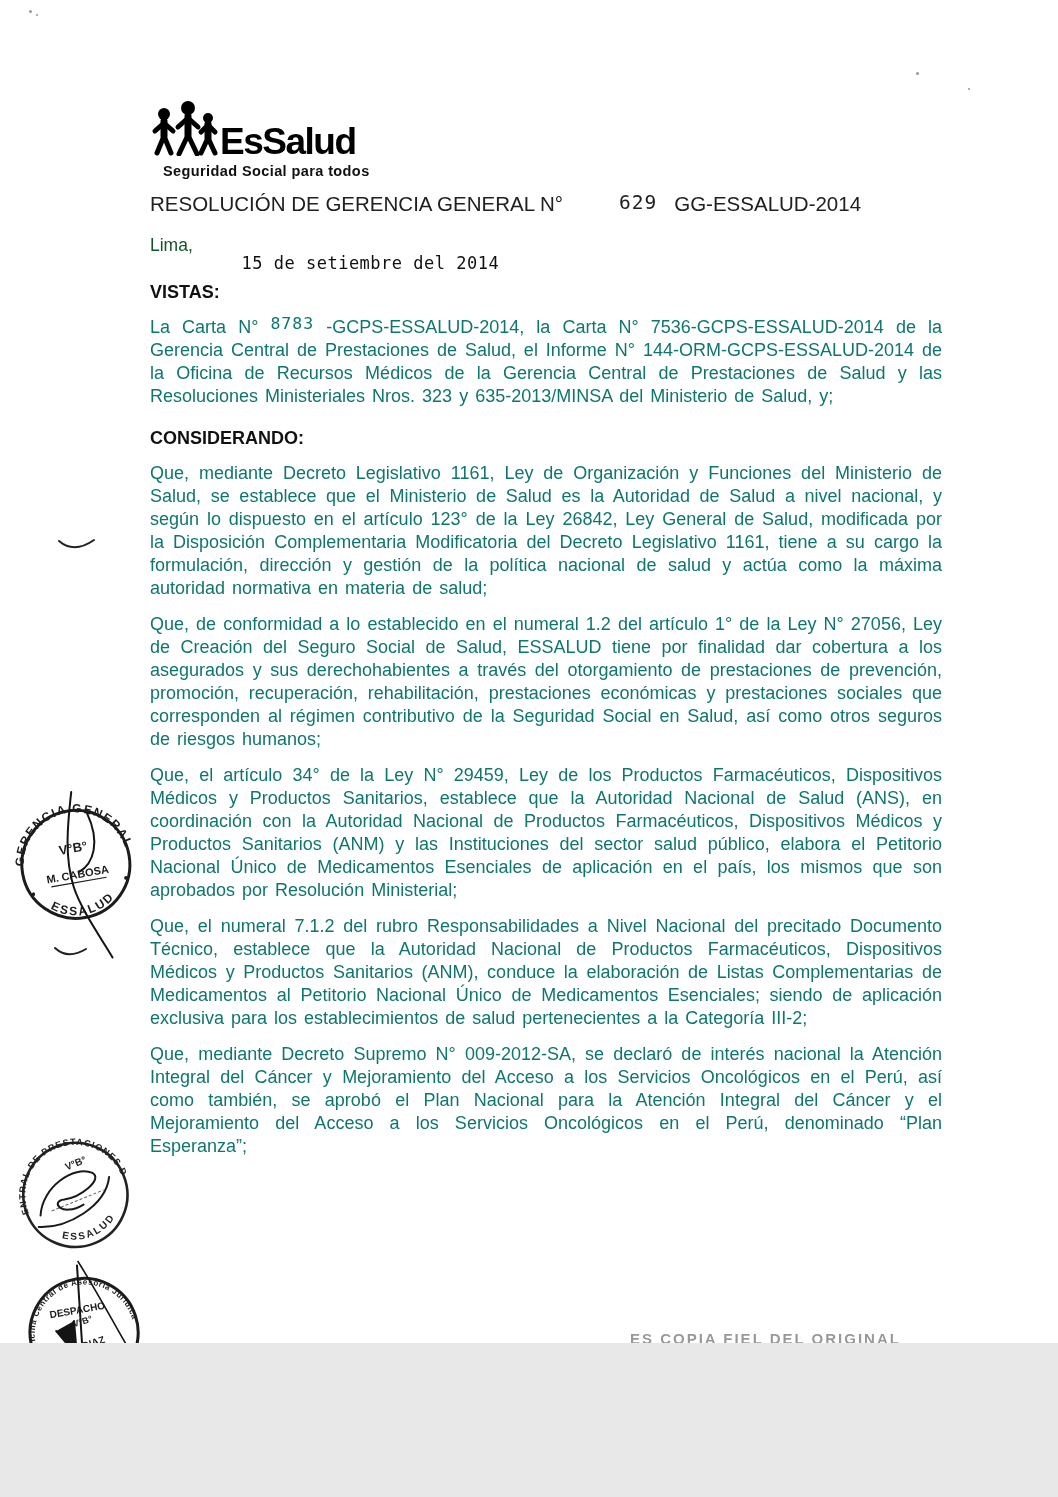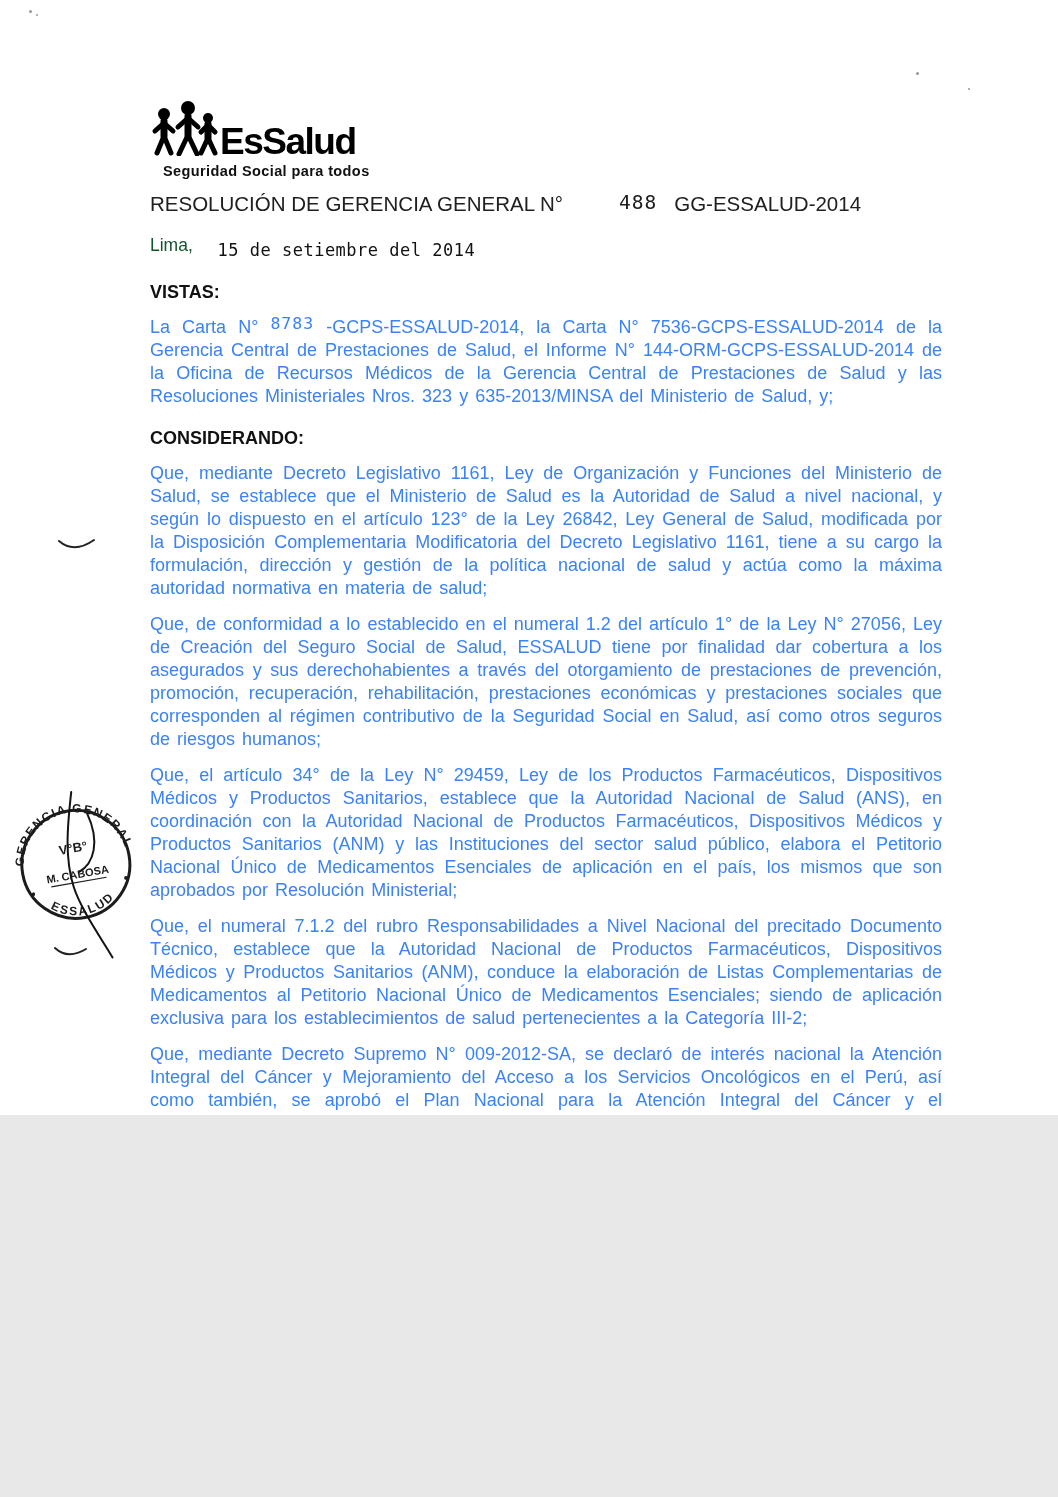--- a/index.html
+++ b/index.html
@@ -1,17 +1,17 @@
 <!DOCTYPE html>
 <html><head>
 <meta charset="utf-8">
 <style>
   html,body{margin:0;padding:0;background:#e8e8e8;}
   #page{
-    position:relative; width:1058px; height:1115px; margin:0 auto;
+    position:relative; width:1058px; height:1343px; margin:0 auto;
     background:#ffffff; overflow:hidden;
     font-family:"Liberation Sans", sans-serif; color:#1b1b1b;
   }
   
   #logo{position:absolute; left:148px; top:98px; width:260px;}
   #logo .brandrow{display:flex; align-items:flex-end;}
   #logo .people{flex:0 0 auto; margin-right:-6px;}
   #logo .brand{
     font-weight:900; font-size:37px; letter-spacing:-1.5px; color:#000;
     line-height:1;
@@ -19,28 +19,28 @@
   #logo .tagline{font-size:14.5px; font-weight:600; letter-spacing:.4px; color:#111; margin-top:3px; margin-left:15px;}
   
   #titleline{position:absolute; left:150px; top:192px; width:800px; display:flex; align-items:baseline; font-size:20.5px; color:#202020;}
   #titleline .num{margin-left:56px; font-size:19.5px;}
   #titleline .suffix{margin-left:17px;}
   
   #dateline{position:absolute; left:150px; top:235px; font-size:17px;}
   #dateline .city{font-size:17.5px; color:#14532d;}
   #dateline .date{
     font-family:"DejaVu Sans Mono", monospace; font-size:17px; color:#111;
-    margin-left:20px; position:relative; top:5px; letter-spacing:.5px;
+    margin-left:44px; position:relative; top:18px; letter-spacing:.5px;
   }
   
   #doc{position:absolute; left:150px; top:282px; width:792px;}
   .heading{font-size:18px; font-weight:700; color:#111; margin:0;}
   .para{
     font-size:18px; line-height:23px; word-spacing:2px; text-align:justify;
-    margin:13px 0 0 0; color:#3b82f6;
+    margin:13px 0 0 0; color:#0f766e;
   }
   .para.first{margin-top:13px;}
   .gap-lg{margin-top:20px;}
   .tw{ 
     font-family:"DejaVu Sans Mono", monospace; font-size:16.5px; position:relative; top:-4px; letter-spacing:1px;
   }
   
   .stamp{position:absolute;}
   .stamp svg{overflow:visible;}
   
@@ -95,21 +95,21 @@
           </g>
         </svg>
       </span>
       <span class="brand">EsSalud</span>
     </div>
     <div class="tagline">Seguridad Social para todos</div>
   </div>
 
   <div id="titleline">
     <span class="label">RESOLUCIÓN DE GERENCIA GENERAL N°</span>
-    <span class="num tw" style="top:-2px">488</span>
+    <span class="num tw" style="top:-2px">629</span>
     <span class="suffix">GG-ESSALUD-2014</span>
   </div>
 
   <div id="dateline">
     <span class="city">Lima,</span>
     <span class="date">15 de setiembre del 2014</span>
   </div>
 
   <div id="doc">
     <p class="heading">VISTAS:</p>

